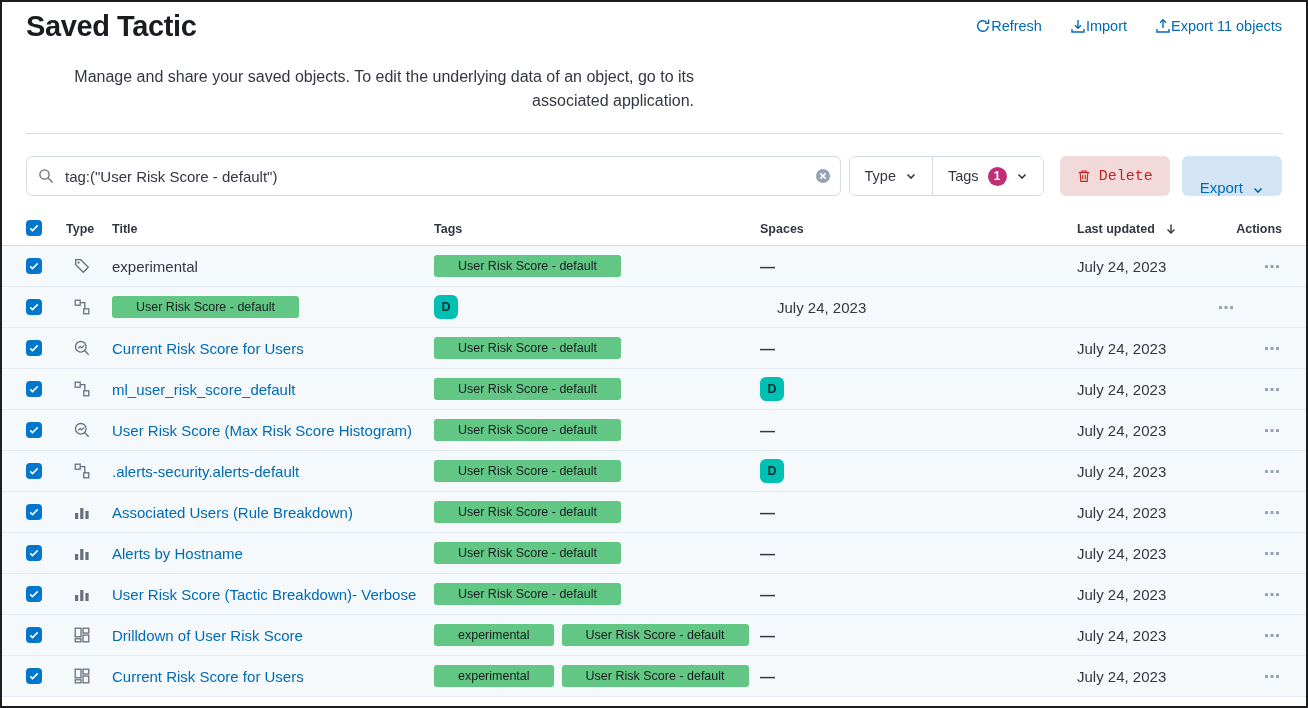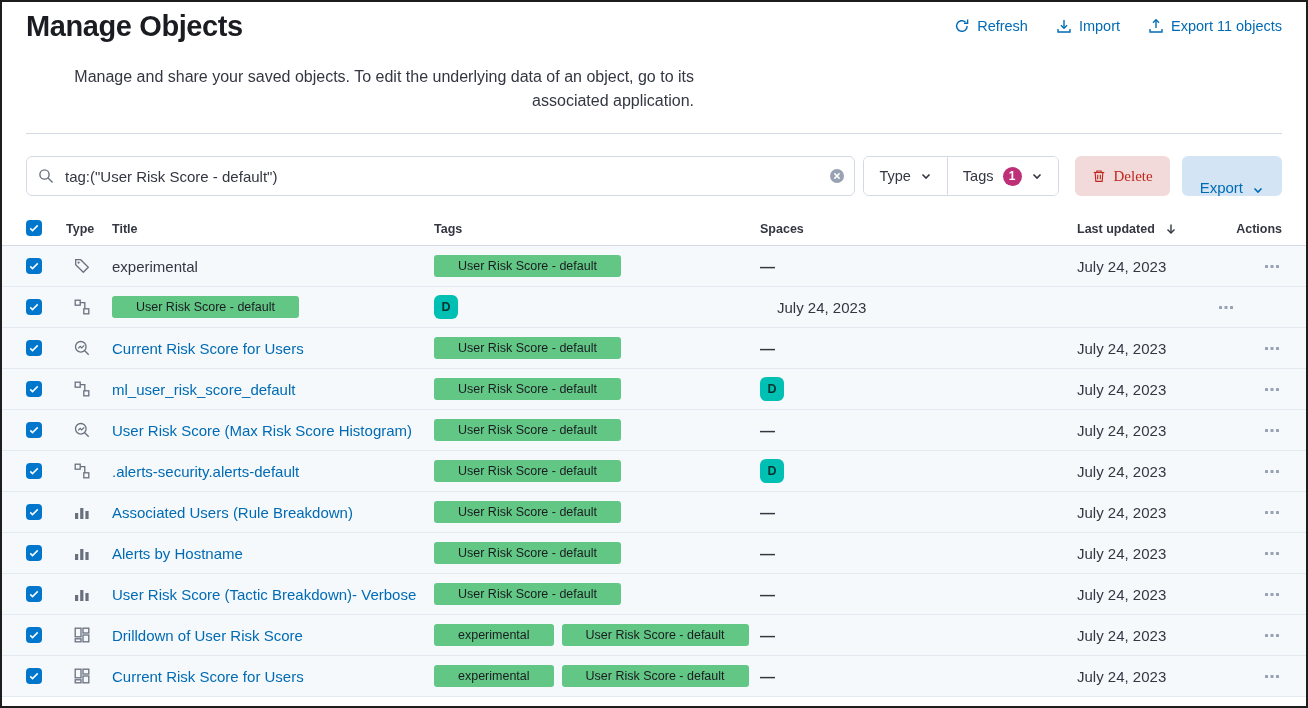--- a/index.html
+++ b/index.html
@@ -9,21 +9,21 @@
     border: 2px solid #1d1d1d;
     font-family: "Liberation Sans", "DejaVu Sans", sans-serif;
     color: #343741;
     overflow: hidden;
     font-size: 15px;
   }
   .topbar { display: flex; justify-content: space-between; align-items: flex-start; padding: 8px 24px 0; }
   h1 { margin: 0; font-size: 29px; font-weight: 700; color: #1a1c21; letter-spacing: -0.4px; }
   .top-actions { display: flex; gap: 28px; padding-top: 8px; }
   .link-btn {
-    display: inline-flex; align-items: center; gap: 7px;
+    display: inline-flex; align-items: center; 
     background: none; border: none; padding: 0; cursor: pointer;
     color: var(--link-blue, #006BB4); font-size: 14.5px; font-family: inherit;
   }
   .desc { margin: 22px 24px 0; font-size: 16px; line-height: 24px; color: #343741; max-width: 668px; text-align: right; }
   .divider { border: none; border-top: 1px solid #D3DAE6; margin: 20px 24px 0; }
 
   .toolbar { display: flex; align-items: center; margin: 22px 24px 0; }
   .search-wrap { position: relative; flex: 1; height: 40px; }
   .search-wrap input {
     width: 100%; height: 40px; border: 1px solid #D3DAE6; border-radius: 6px;
@@ -44,21 +44,21 @@
     background: var(--count-pink, #BD2F76); color: #fff;
     font-size: 12px; font-weight: 700;
     display: inline-flex; align-items: center; justify-content: center;
   }
   .chev { line-height: 0; display: inline-flex; }
 
   .delete-btn {
     display: inline-flex; align-items: center; gap: 8px; height: 40px; padding: 0 17px; margin-left: 16px;
     background: var(--delete-bg, #F3DADA); color: var(--delete-text, #BD271E);
     border: none; border-radius: 6px; cursor: pointer;
-    font-size: 15px; font-weight: 500; font-family: Liberation Serif, serif; flex: 0 0 auto;
+    font-size: 15px; font-weight: 500; font-family: Liberation Mono, monospace; flex: 0 0 auto;
   }
   .export-btn {
     display: inline-flex; align-items: flex-end; gap: 9px; height: 40px; padding: 0 18px; margin-left: 12px;
     background: var(--export-bg, #D3E5F5); color: var(--link-blue, #006BB4);
     border: none; border-radius: 6px; cursor: pointer;
     font-size: 15px; font-weight: 500; font-family: inherit; flex: 0 0 auto;
   }
 
   .table { margin-top: 16px; }
   .thead, .tr {
@@ -93,21 +93,21 @@
   }
   .dash { color: #343741; font-weight: 600; }
   .dots-btn { background: none; border: none; padding: 2px; cursor: pointer; line-height: 0; }
 </style>
 </head>
 <body>
 
 <div class="app">
 
   <div class="topbar">
-    <h1>Manage Objects</h1>
+    <h1>Saved Tactic</h1>
     <div class="top-actions">
       <button class="link-btn">
         <span class="chev">
             <svg viewBox="0 0 16 16" width="16" height="16" fill="none" stroke="#006BB4" stroke-width="1.4">
               <path d="M13.2 8a5.3 5.3 0 1 1-1.7-3.9"></path>
               <path d="M13.6 1.6v3.6h-3.6"></path>
             </svg>
           </span>
         <span>Refresh</span>
       </button>

